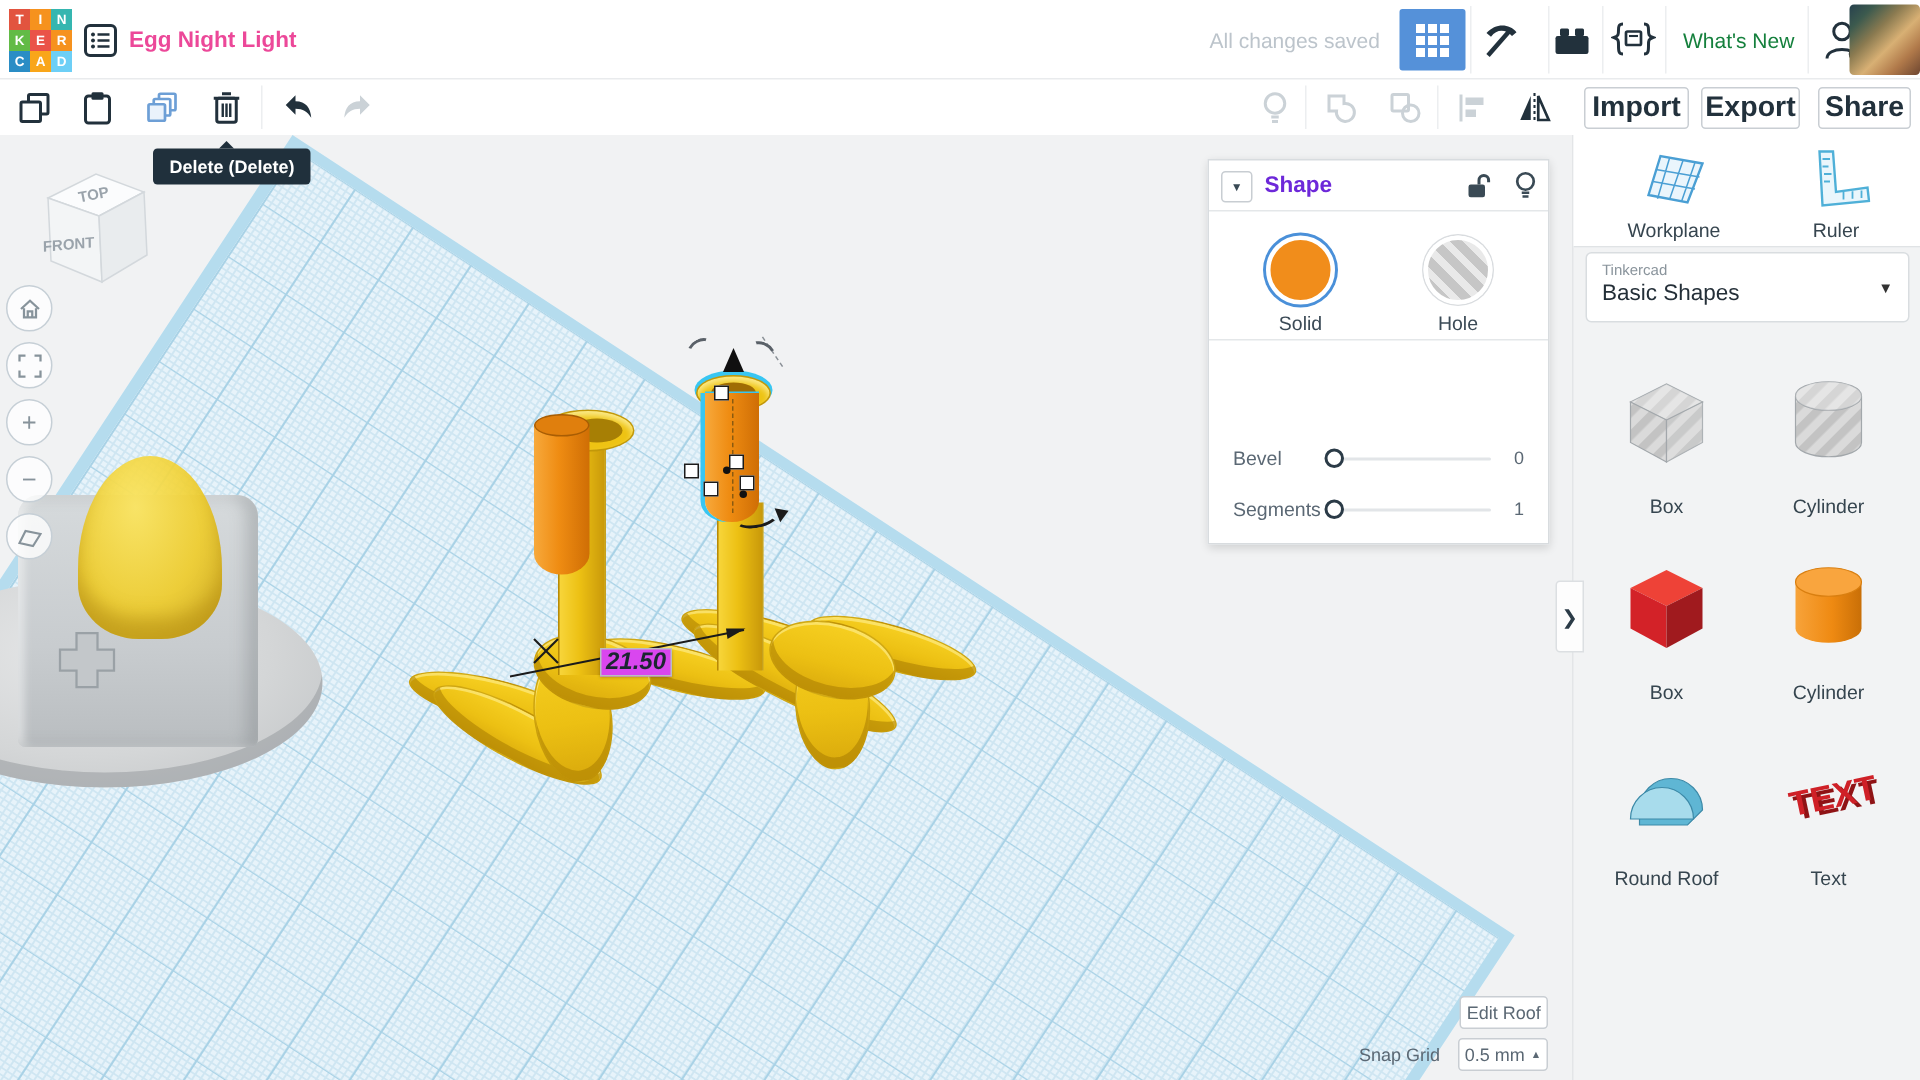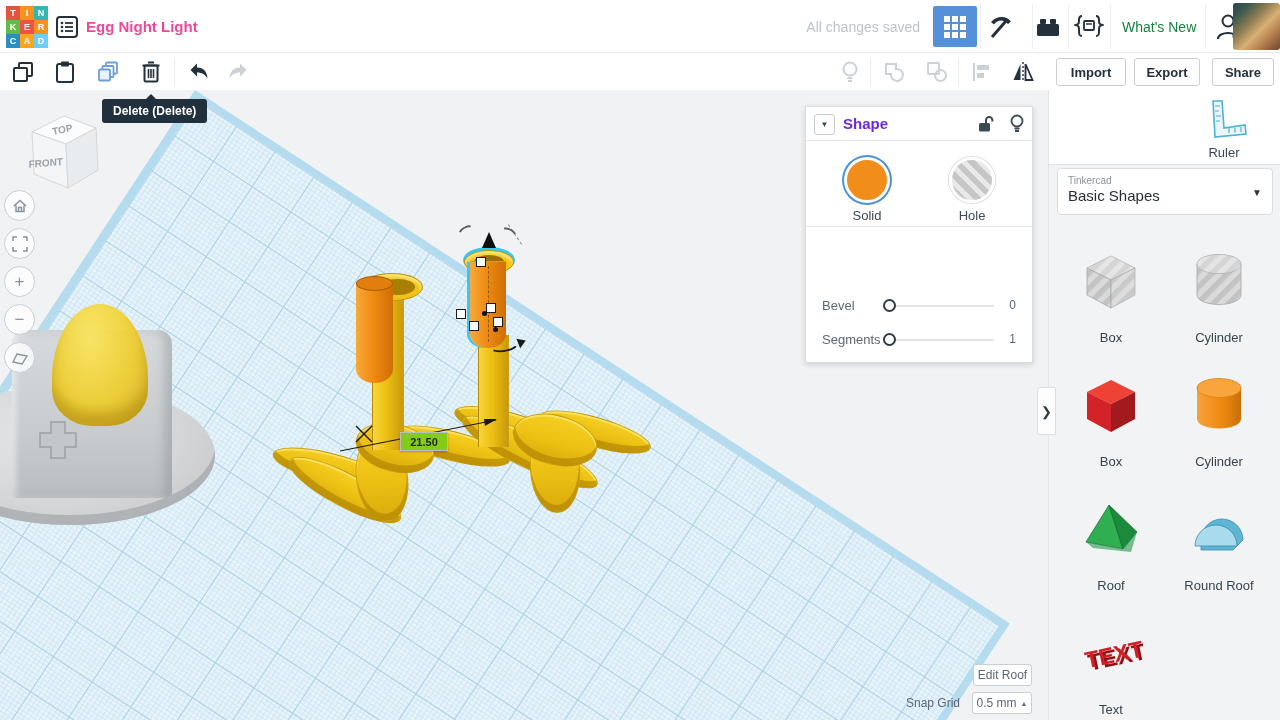--- a/index.html
+++ b/index.html
@@ -21,21 +21,21 @@
   #grid-view-btn .g9 i { background:#fff; }
   .hdr-ic { position:absolute; top:13px; }
   #whats-new { position:absolute; left:1122px; top:19px; font-size:14px; color:#15803d; cursor:pointer; }
   #avatar { position:absolute; right:0; top:3px; width:47px; height:47px; border-radius:3px;
     background:linear-gradient(135deg,#27414e 0%,#3c5a4e 18%,#8a7a50 38%,#d8b074 58%,#b0794a 78%,#6e4630 100%); }
 
   
   #toolbar { position:absolute; left:0; top:53px; width:1280px; height:37px; background:#fff; z-index:29; }
   .tb-sep { position:absolute; top:4px; width:1px; height:29px; background:#eceef0; }
   .tb-ic { position:absolute; top:7px; width:24px; height:24px; }
-  .tb-btn { position:absolute; top:5px; height:28px; background:#fff; border:1px solid #c9ced3; border-radius:3px; font-size:13px; font-weight:600; color:#22313c; display:flex; align-items:center; justify-content:center; cursor:pointer; }
+  .tb-btn { position:absolute; top:5px; height:28px; background:#fff; border:1px solid #c9ced3; border-radius:3px; font-size:19px; font-weight:600; color:#22313c; display:flex; align-items:center; justify-content:center; cursor:pointer; }
 
   
   #canvas { position:absolute; left:0; top:90px; width:1048px; height:630px; background:#f1f2f3; overflow:hidden; }
   #workplane { position:absolute; left:195px; top:0; width:970px; height:1000px;
     background-color:#e7f3fa;
     background-image:
       linear-gradient(#a9d2e6 1px, transparent 1px),
       linear-gradient(90deg,#a9d2e6 1px, transparent 1px),
       linear-gradient(#cfe6f2 1px, transparent 1px),
       linear-gradient(90deg,#cfe6f2 1px, transparent 1px);
@@ -88,22 +88,22 @@
     border-bottom:16px solid #101010; z-index:10; }
   .arc { position:absolute; border:2px solid #5a6168; border-radius:50%; z-index:10; }
   #arc-l { left:458px; top:136px; width:18px; height:13px; border-color:#5a6168 transparent transparent transparent; transform:rotate(-28deg); }
   #arc-r { left:499px; top:138px; width:18px; height:13px; border-color:#5a6168 transparent transparent transparent; transform:rotate(26deg); }
   #dashline { position:absolute; left:503px; top:144px; width:24px; border-top:1px dashed #8a9096; transform:rotate(56deg); z-index:9; }
   #arc-b { left:489px; top:247px; width:30px; height:15px; border-color:transparent transparent #1b1b1b transparent; transform:rotate(-10deg); }
   #arc-b-head { position:absolute; left:517px; top:248px; width:0; height:0; border-left:5px solid transparent; border-right:5px solid transparent; border-bottom:8px solid #1b1b1b; transform:rotate(68deg); z-index:10; }
 
   
   #dim-svg { position:absolute; left:0; top:0; width:1048px; height:630px; z-index:8; pointer-events:none; }
-  #dim-label { position:absolute; left:400px; top:342px; width:48px; height:19px; background:#84cc16; border:1px solid #b9bec2;
-    box-shadow:0 1px 2px rgba(0,0,0,0.25); font-size:11px; font-weight:bold; color:#1b2630; display:flex; align-items:center; justify-content:center; z-index:9; }
+  #dim-label { position:absolute; left:400px; top:342px; width:48px; height:19px; background:#d946ef; border:1px solid #b9bec2;
+    box-shadow:0 1px 2px rgba(0,0,0,0.25); font-size:16px; font-weight:bold; color:#1b2630; display:flex; align-items:center; justify-content:center; z-index:9;font-style:italic; }
 
   
   #shape-panel { position:absolute; left:805px; top:16px; width:228px; height:257px; background:#fff;
     border:1px solid #d8dcdf; box-shadow:0 2px 6px rgba(0,0,0,0.14); z-index:11; }
   #sp-head { position:relative; height:34px; border-bottom:1px solid #e4e7e9; }
   #sp-caret { position:absolute; left:8px; top:7px; width:21px; height:21px; border:1px solid #c8cdd2; border-radius:3px;
     font-size:8px; color:#3a4a55; display:flex; align-items:center; justify-content:center; background:#fff; cursor:pointer; }
   #sp-title { position:absolute; left:37px; top:8px; font-size:15px; font-weight:bold; color:#6d28d9; }
   #sp-lock { position:absolute; left:170px; top:7px; cursor:pointer; }
   #sp-bulb { position:absolute; left:201px; top:6px; cursor:pointer; }
@@ -398,20 +398,27 @@
   <div id="snap-dd">
     <span>0.5 mm</span>
     <span class="caret-up">▲</span>
   </div>
 </div>
 
 <div id="collapse-tab">❯</div>
 
 <div id="sidebar">
   <div id="sb-tools">
+    <div class="sb-tool" style="left:22px">
+      <svg width="46" height="40" viewBox="0 0 46 40">
+        <polygon points="6,32 14,6 42,11 32,37" fill="#eaf5fc" stroke="#4a9fd4" stroke-width="1.6"></polygon>
+        <path d="M11 15 l29 5 M9 23 l28 5 M20 7.5 l-8 27 M29 9 l-9 26 M37 10.3 l-9 26" stroke="#4a9fd4" stroke-width="1"></path>
+      </svg>
+      <div class="lbl">Workplane</div>
+    </div>
     <div class="sb-tool" style="left:130px">
       <svg width="46" height="40" viewBox="0 0 46 40">
         <polygon points="12,3 21,3 23,30 44,27 45,36 14,39" fill="#eaf6fc" stroke="#4fb0d8" stroke-width="1.6"></polygon>
         <path d="M14 8 h5 M14 13 h4 M15 18 h5 M15 23 h4 M28 30 v5 M34 29.5 v5 M40 29 v5" stroke="#4fb0d8" stroke-width="1.2"></path>
       </svg>
       <div class="lbl">Ruler</div>
     </div>
   </div>
 
   <div id="sb-dropdown">
@@ -459,28 +466,20 @@
     </div>
     <div class="shape-cell">
       <svg width="64" height="64" viewBox="0 0 64 64">
         <path d="M10 16 v31 a22 9.5 0 0 0 44 0 v-31" fill="url(#ocGrad)"></path>
         <ellipse cx="32" cy="16" rx="22" ry="9.5" fill="#f9a53e" stroke="#d97f10" stroke-width="0.8"></ellipse>
       </svg>
       <div class="lbl">Cylinder</div>
     </div>
     <div class="shape-cell">
       <svg width="64" height="64" viewBox="0 0 64 64">
-        <polygon points="7,46 30,9 44,53" fill="#2fae52" stroke="#156b30" stroke-width="0.7"></polygon>
-        <polygon points="30,9 58,36 44,53" fill="#1c8a3d" stroke="#156b30" stroke-width="0.7"></polygon>
-        <polygon points="7,46 44,53 58,36 52,56 14,52" fill="#23984a" opacity="0.6"></polygon>
-      </svg>
-      <div class="lbl">Roof</div>
-    </div>
-    <div class="shape-cell">
-      <svg width="64" height="64" viewBox="0 0 64 64">
         <path d="M14 44 a21 21 0 0 1 42 0 l-10 10 h-32 z" fill="#5fb6d4" stroke="#3d8aa8" stroke-width="0.8"></path>
         <path d="M8 50 a21 21 0 0 1 42 0 z" fill="#a8dcec" stroke="#3d8aa8" stroke-width="0.8"></path>
       </svg>
       <div class="lbl">Round Roof</div>
     </div>
     <div class="shape-cell">
       <svg width="64" height="64" viewBox="0 0 64 64">
         <g transform="rotate(-12 32 32)">
           <text x="5" y="43" font-size="23" font-weight="bold" fill="#8f1315" transform="translate(2.5,3)" font-family="Liberation Sans, sans-serif">TEXT</text>
           <text x="5" y="43" font-size="23" font-weight="bold" fill="#cf2027" font-family="Liberation Sans, sans-serif">TEXT</text>

